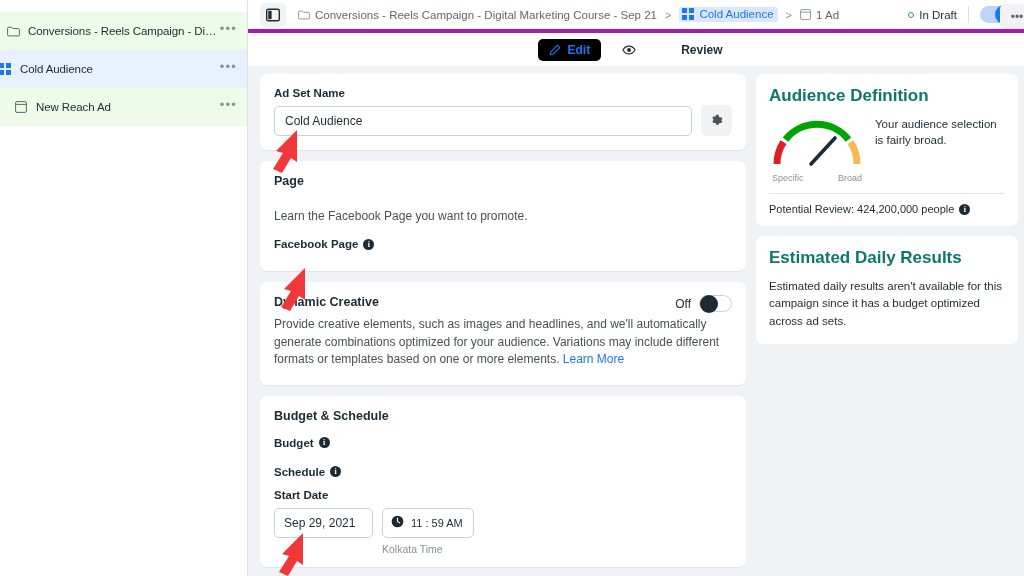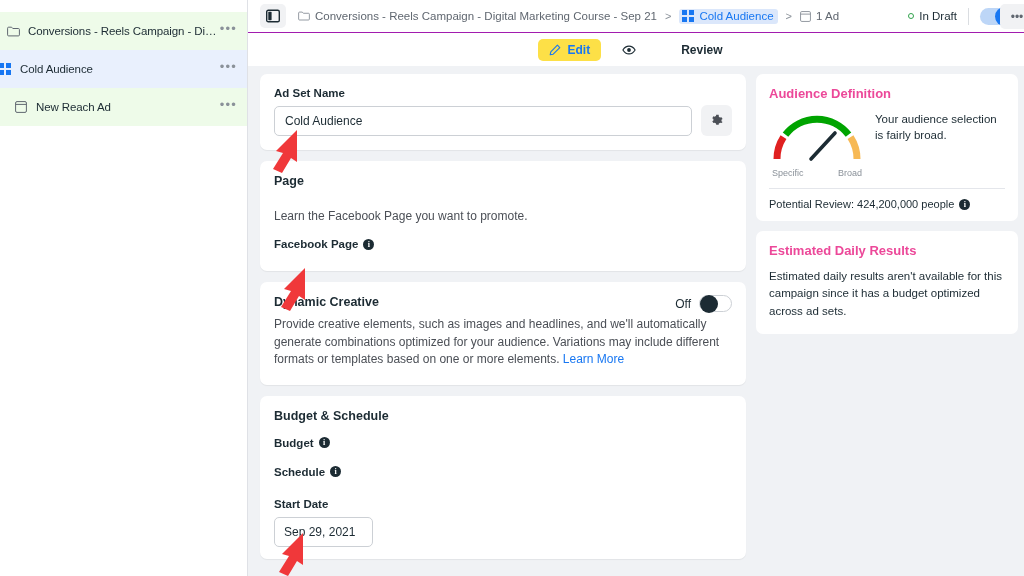--- a/index.html
+++ b/index.html
@@ -51,21 +51,21 @@
   .grid-ico i { display: block; width: 5px; height: 5px; background: #1877f2; }
   .folder-ico svg, .ad-ico svg { display: block; }
 
   
   .main { flex: 1 1 auto; height: 576px; position: relative; background: #f0f2f5; }
 
   .topbar {
     height: 33px; background: #ffffff;
     display: flex; align-items: center;
     padding: 0 10px 0 12px;
-    border-bottom: 1px solid #a21caf;
+    border-bottom: 4px solid #a21caf;
   }
   .panel-toggle {
     width: 26px; height: 24px; border-radius: 5px;
     background: #f1f2f4;
     display: flex; align-items: center; justify-content: center;
     flex: 0 0 auto;
   }
   .crumbs { display: flex; align-items: center; margin-left: 12px; flex: 1 1 auto; min-width: 0; }
   .crumb { display: flex; align-items: center; font-size: 11.5px; color: #606770; white-space: nowrap; }
   .crumb .ci { margin-right: 5px; display: flex; align-items: center; }
@@ -96,21 +96,21 @@
     width: 34px; height: 25px; border-radius: 5px; background: #f1f2f4;
     display: flex; align-items: center; justify-content: center;
     color: #606770; font-size: 12px;
   }
 
   .tabbar { height: 33px; background: #ffffff; display: flex; align-items: center; justify-content: center; }
   .tab {
     display: flex; align-items: center; font-size: 12px; font-weight: bold;
     padding: 4px 11px; border-radius: 5px; color: #1c2b33;
   }
-  .tab.sel { background: #fde047; color: #1877f2; }
+  .tab.sel { background: #000000; color: #1877f2; }
   .tab .ti { margin-right: 6px; display: flex; align-items: center; }
   .tab + .tab { margin-left: 10px; gap: 39px; }
 
   .content {
     display: flex; gap: 10px;
     padding: 8px 0 0 12px;
     height: 512px;
   }
   .col-left { width: 486px; flex: 0 0 486px; }
   .col-right { width: 262px; flex: 0 0 262px; }
@@ -186,21 +186,21 @@
   }
   .time-box {
     width: 92px; height: 30px; border: 1px solid #ccd0d5; border-radius: 5px;
     display: flex; align-items: center; padding: 0 8px; background: #fff;
   }
   .time-box .tt { font-size: 11px; color: #1c2b33; margin-left: 7px; }
   .tz { font-size: 10.5px; color: #8a9199; margin-top: 5px; }
 
   
   .rcard { background:#fff; border-radius: 7px; padding: 12px 13px 11px 13px; margin-bottom: 10px; }
-  .rcard h3 { font-size: 13px; font-weight: bold; color: #ec4899; margin-bottom: 10px; }
+  .rcard h3 { font-size: 17px; font-weight: bold; color: #0f766e; margin-bottom: 10px; }
   .gauge-row { display: flex; align-items: flex-start; }
   .gauge { width: 96px; flex: 0 0 96px; position: relative; }
   .gauge-lbls { display: flex; justify-content: space-between; margin-top: 1px; padding: 0 3px; }
   .gauge-lbls span { font-size: 9px; color: #8a9199; }
   .aud-txt { font-size: 11.5px; color: #1c2b33; line-height: 1.4; margin-left: 10px; flex: 1 1 auto; }
   .hr { height: 1px; background: #e4e6eb; margin: 10px 0 9px 0; }
   .reach { font-size: 11px; color: #1c2b33; display: flex; align-items: center; }
   .rbody { font-size: 11.5px; color: #1c2b33; line-height: 1.5; }
 
   
@@ -368,29 +368,41 @@
         </div>
 
         <div class="card" style="padding-bottom:12px;">
           <h3 style="margin-bottom:14px;">Budget &amp; Schedule</h3>
 
           <div class="lbl" style="margin-bottom:17px;">
             <span>Budget</span>
             <span class="info">i</span>
           </div>
 
-          <div class="lbl" style="margin-bottom:20px;">
+          <div class="lbl" style="margin-bottom:11px;">
             <span>Schedule</span>
             <span class="info">i</span>
           </div>
 
           <div class="lbl" style="margin-bottom:7px;">Start Date</div>
 
           <div class="date-row">
             <div class="date-box">Sep 29, 2021</div>
+            <div>
+              <div class="time-box">
+                <span>
+                  <svg width="13" height="13" viewBox="0 0 14 14">
+                      <circle cx="7" cy="7" r="6.3" fill="#1c2b33"></circle>
+                      <path d="M7 3.4V7l2.4 1.5" stroke="#fff" stroke-width="1.2" stroke-linecap="round" fill="none"></path>
+                    </svg>
+                </span>
+                <span class="tt">11 : 59 AM</span>
+              </div>
+              <div class="tz">Kolkata Time</div>
+            </div>
           </div>
 
         </div>
       </div>
 
       <div class="col-right">
 
         <div class="rcard">
           <h3>Audience Definition</h3>
           <div class="gauge-row">

